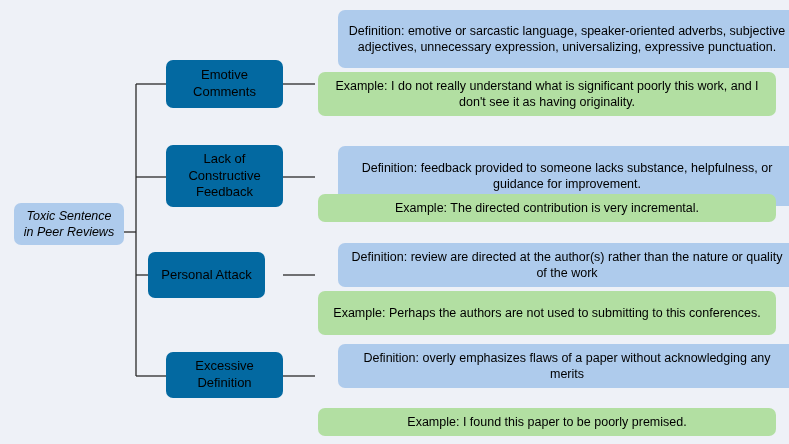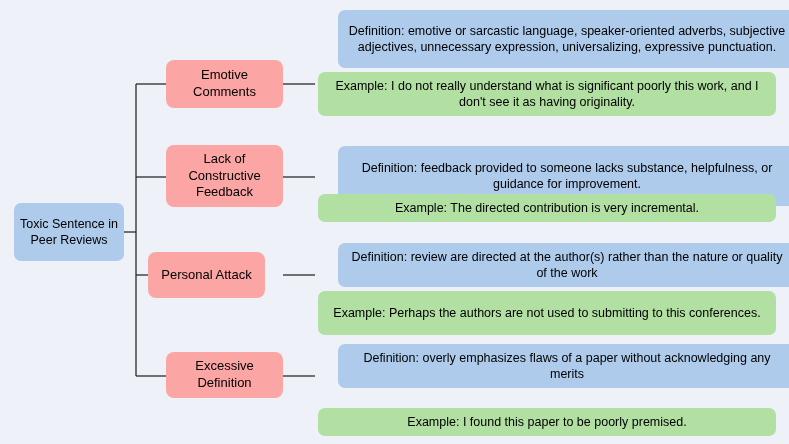--- a/index.html
+++ b/index.html
@@ -28,24 +28,23 @@
     text-align: center;
     color: #000;
     line-height: 1.28;
   }
   .root-node {
     background: #aecbec;
     font-size: 12.5px;
     padding: 4px 6px;
   }
   .cat-node {
-    background: #fca5a5;
+    background: #0369a1;
     font-size: 13px;
     padding: 16px 6px;
-    border-radius: 8px;
   }
   .def-node {
     background: #aecbec;
     font-size: 12.5px;
     padding: 5px 10px;
     margin-left: 20px;
   }
   .ex-node {
     background: #b2dfa2;
     font-size: 12.5px;
@@ -80,21 +79,21 @@
     <path class="conn" d="M 136 177 L 166 177"></path>
     <path class="conn" d="M 136 275 L 166 275"></path>
     <path class="conn" d="M 136 376 L 166 376"></path>
 
     <path class="conn" d="M 283 84 L 315 84"></path>
     <path class="conn" d="M 283 177 L 315 177"></path>
     <path class="conn" d="M 283 275 L 315 275"></path>
     <path class="conn" d="M 283 376 L 315 376"></path>
   </svg>
 
-  <div class="node root-node" style="left:14px; top:203px; width:110px; height:58px;">
+  <div class="node root-node" style="left:14px; top:203px; width:110px; height:42px;font-style:italic;">
     <span>Toxic Sentence in Peer Reviews</span>
   </div>
 
   <div class="node cat-node" style="left:166px; top:60px; width:117px; height:48px;">
     <span>Emotive Comments</span>
   </div>
   <div class="node def-node" style="left:318px; top:10px; width:458px; height:58px;">
     <span>Definition: emotive or sarcastic language, speaker-oriented adverbs, subjective adjectives, unnecessary expression, universalizing, expressive punctuation.</span>
   </div>
   <div class="node ex-node" style="left:318px; top:72px; width:458px; height:44px;">

